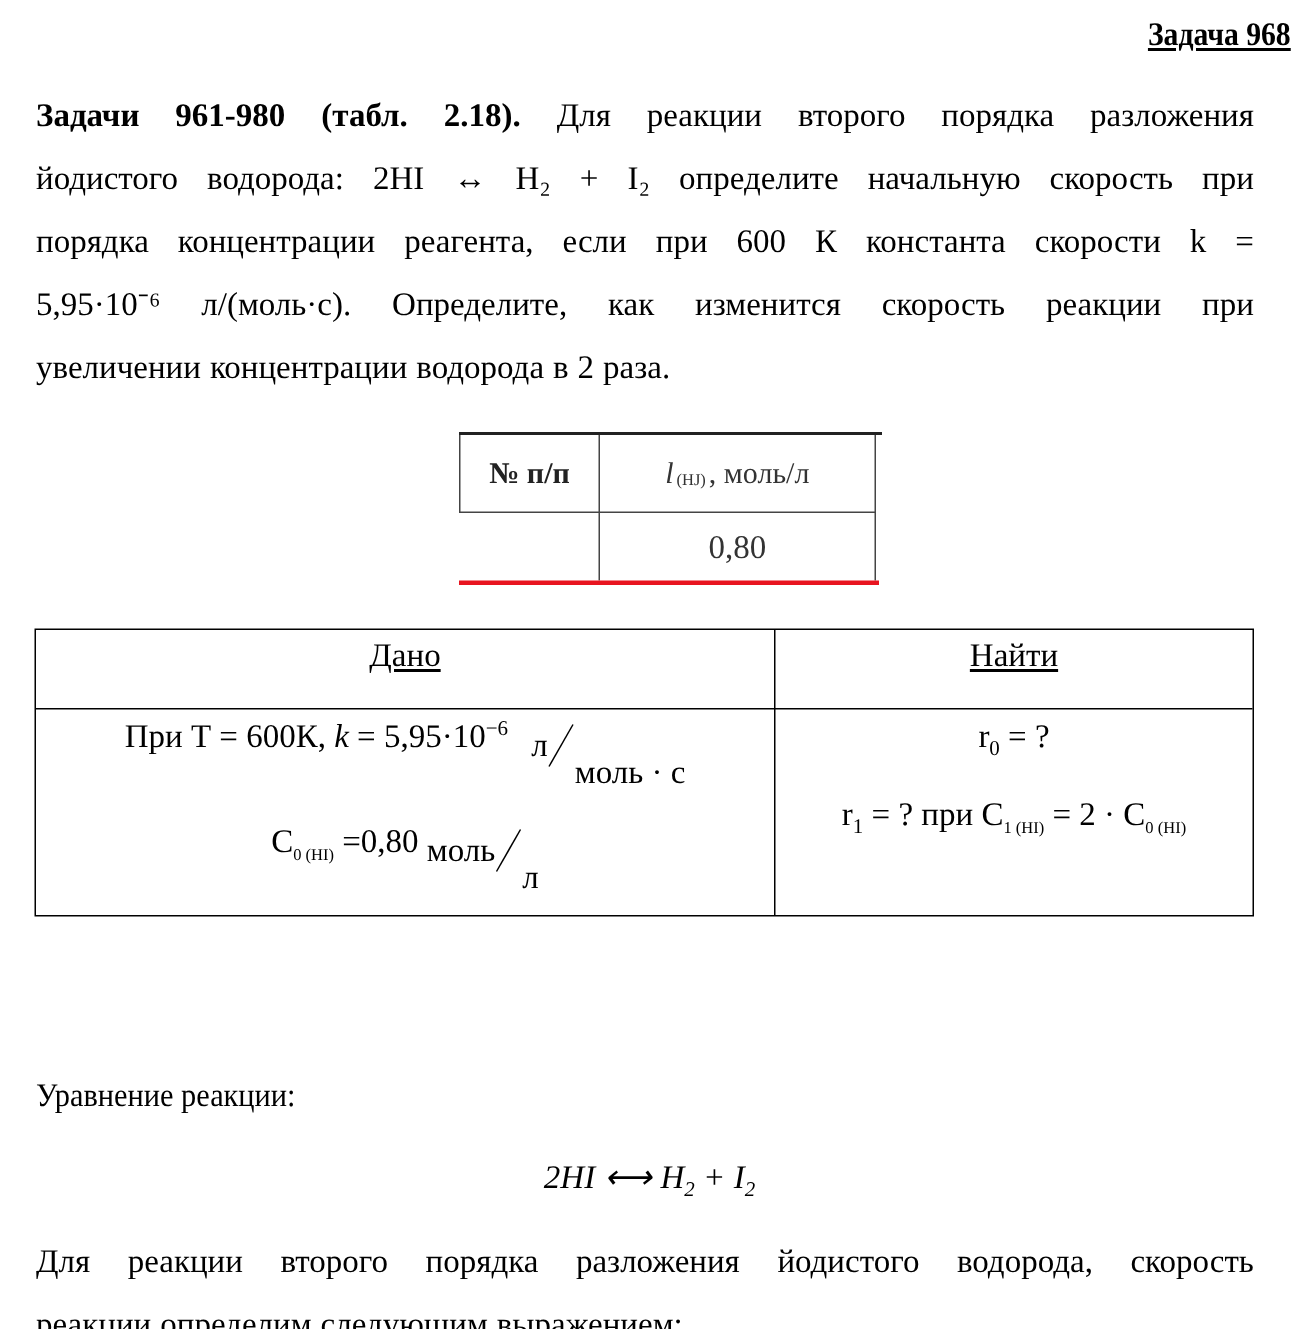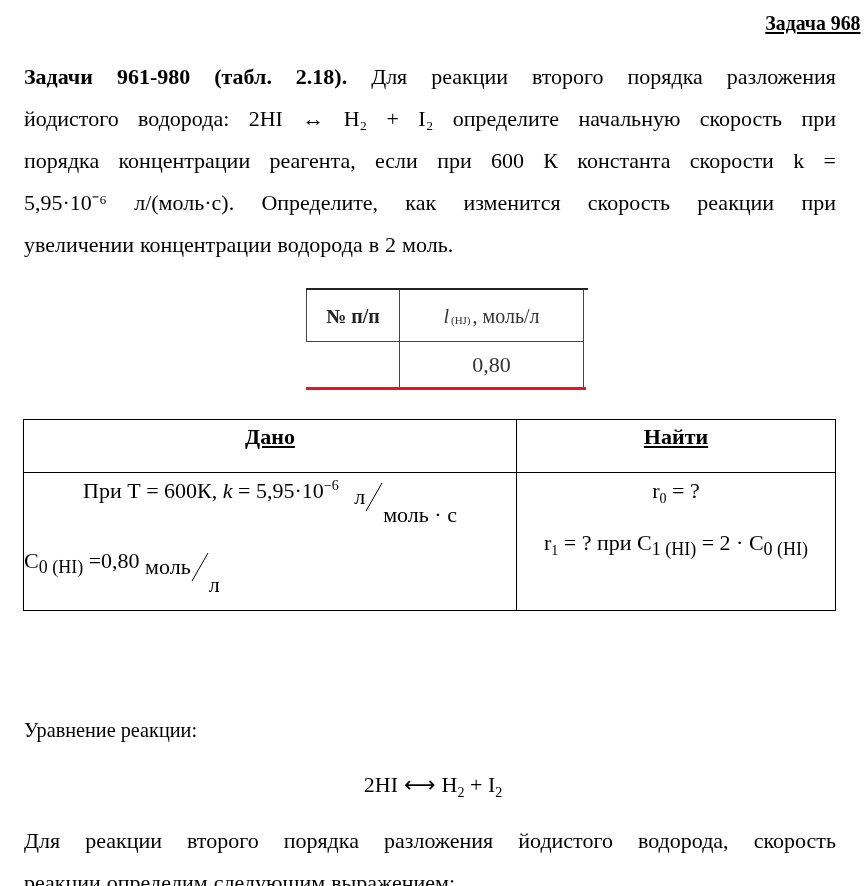--- a/index.html
+++ b/index.html
@@ -44,49 +44,49 @@
 
   
   .main-table {
     position: absolute; left: 23px; top: 419px; width: 813px; height: 192px;
     border: 1px solid #000; box-sizing: border-box;
     font-family: "Liberation Serif", serif;
   }
   .mt-vdiv { position: absolute; left: 492px; top: 0; width: 1px; height: 100%; background: #000; }
   .mt-hdiv { position: absolute; left: 0; top: 52px; width: 100%; height: 1px; background: #000; }
   .mt-head {
-    position: absolute; top: 4px; font-weight: bold; font-size: 22px; text-align: center;
+    position: absolute; top: 4px; font-weight: normal; font-size: 22px; text-align: center;
     text-decoration: underline;
   }
   .mt-head.given { left: 0; width: 492px; }
   .mt-head.find { left: 493px; width: 318px; }
   .given-l1 {
     position: absolute; left: 0; width: 492px; top: 58px; text-align: center; font-size: 22px; white-space: nowrap;
   }
   .given-l2 {
-    position: absolute; left: 0; width: 492px; top: 128px; font-size: 22px; white-space: nowrap;
+    position: absolute; left: 0; width: 492px; top: 128px; text-align: center; font-size: 22px; white-space: nowrap;
   }
   .frac { display: inline-block; position: relative; vertical-align: top; }
   .frac .num { position: relative; top: -4px; }
   .frac .slash { display: inline-block; width: 18px; height: 30px; position: relative; top: 4px; }
   .frac .den { position: relative; top: 14px; }
   .find-l1 { position: absolute; left: 493px; width: 318px; top: 58px; text-align: center; font-size: 22px; }
   .find-l2 { position: absolute; left: 493px; width: 318px; top: 110px; text-align: center; font-size: 22px; white-space: nowrap; }
-  .sm { font-size: 18px; }
+  .sm { font-size: 11px; }
 
   .sol-title {
     position: absolute; top: 664px; left: 0; width: 866px; text-align: center;
     font-family: "Liberation Serif", serif; font-weight: bold; font-size: 22px;
   }
   .sol-title span { text-decoration: underline; display: inline-block; transform: scaleX(0.9); }
   .eq-label { position: absolute; left: 24px; top: 717px; font-family: "Liberation Serif", serif; font-size: 22px; }
   .eq-label span { display:inline-block; transform: scaleX(0.92); transform-origin: 0 0; }
   .reaction {
     position: absolute; left: 0; width: 866px; top: 772px; text-align: center;
-    font-family: "Liberation Serif", serif; font-size: 22px;
+    font-family: "Liberation Serif", serif; font-size: 22px; font-style: italic;
   }
   .reaction .arrow { display: inline-block; margin: 0 6px; font-size: 22px; }
   .para2 { top: 820px; }
 </style>
 </head>
 <body>
 
 <div class="page">
 
   <div class="title"><span>Задача 968</span></div>
@@ -138,21 +138,21 @@
         <span>скорость</span>
         <span>реакции</span>
         <span>при</span>
       </div>
       <div class="line last">
         <span>увеличении</span>
         <span>концентрации</span>
         <span>водорода</span>
         <span>в</span>
         <span>2</span>
-        <span>моль.</span>
+        <span>раза.</span>
       </div>
     </div>
 
   <div class="small-table">
     <div class="topline"></div>
     <div class="cell st-c1h">
         <span>№ п/п</span>
       </div>
     <div class="cell st-c2h">
       <span class="ital">l</span>

